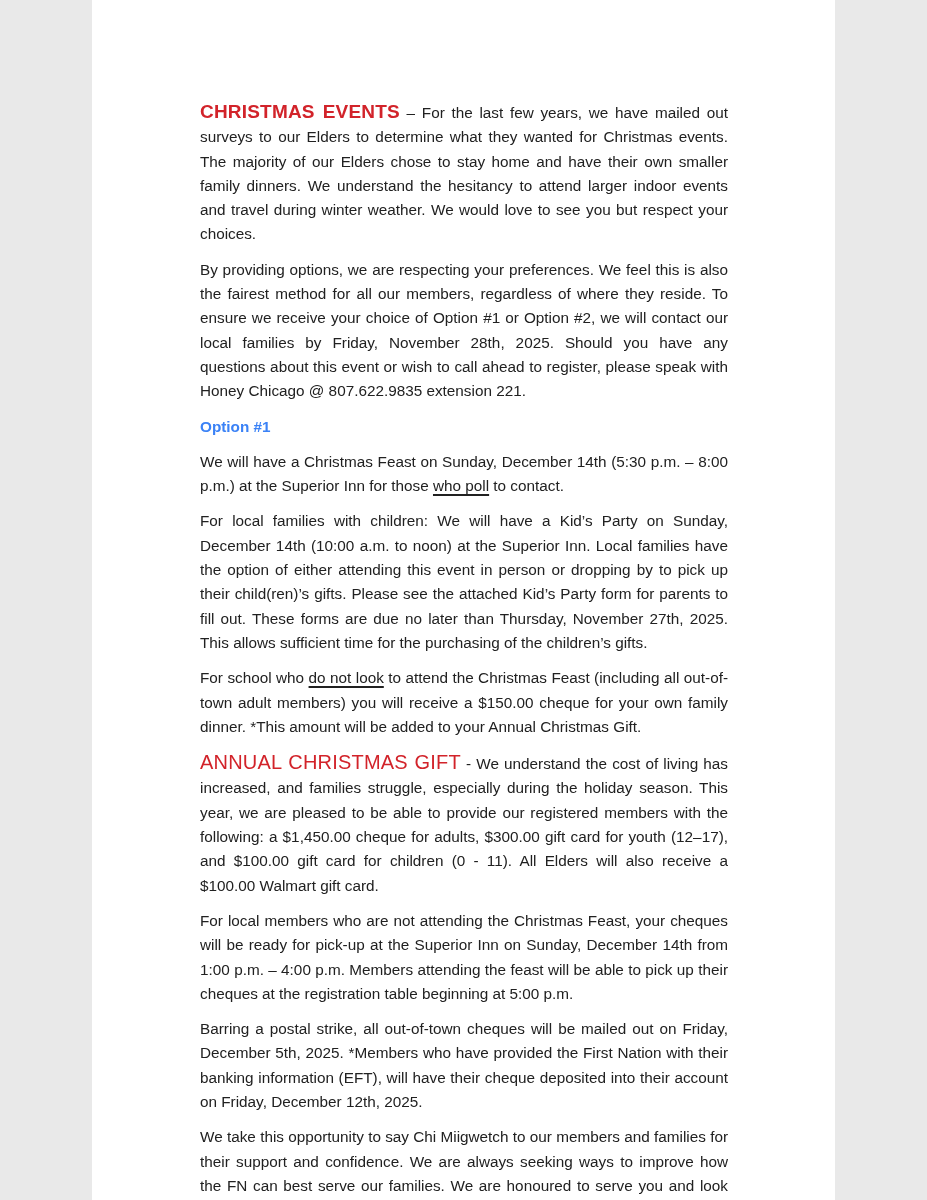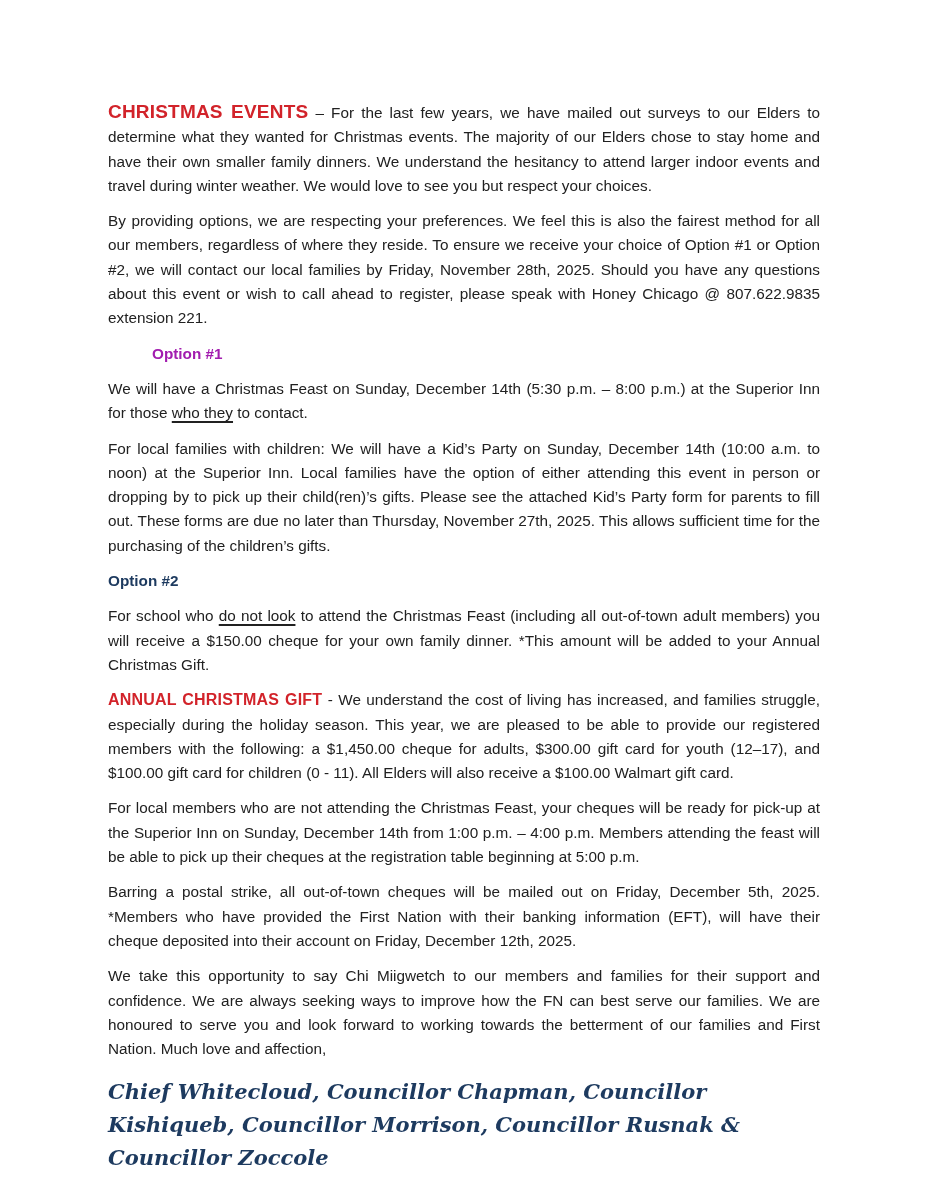--- a/index.html
+++ b/index.html
@@ -2,21 +2,21 @@
 <html><head>
 <meta charset="utf-8">
 <style>
   html, body {
     margin: 0;
     padding: 0;
     background: #e9e9e9;
   }
   .page {
     position: relative;
-    width: 927px;
+    width: 743px;
     height: 1200px;
     margin: 0 auto;
     background: #ffffff;
     box-sizing: border-box;
     padding: 100px 107px 0 108px;
     font-family: "Liberation Sans", sans-serif;
     color: #212121;
     overflow: hidden;
   }
   .page p {
@@ -26,33 +26,33 @@
     text-align: justify;
     color: #212121;
   }
   .lead-heading {
     font-weight: bold;
     font-size: 19px;
     letter-spacing: 0.2px;
     color: #d2232a;
   }
   .gift-heading {
-    font-weight: bold;
-    font-size: 16px;
+    font-weight: normal;
+    font-size: 20px;
     letter-spacing: 0.2px;
     color: #d2232a;
   }
   .subhead {
     font-weight: bold;
     font-size: 15.6px;
     line-height: 20px;
     margin: 2px 0 3px 0;
     text-align: left;
   }
-  .subhead.red  { color: #a21caf; margin-left: 44px; }
+  .subhead.red  { color: #3b82f6; }
   .subhead.navy { color: #1d3a5f; }
   .u {
     text-decoration: underline;
     text-decoration-thickness: 1.5px;
     text-underline-offset: 2.5px;
   }
   .signature {
     margin-top: 14px;
     font-family: "DejaVu Serif", cursive;
     font-style: italic;
@@ -71,26 +71,25 @@
   <p>
     <span class="lead-heading">CHRISTMAS EVENTS</span><span> – For the last few years, we have mailed out surveys to our Elders to determine what they wanted for Christmas events. The majority of our Elders chose to stay home and have their own smaller family dinners. We understand the hesitancy to attend larger indoor events and travel during winter weather. We would love to see you but respect your choices.</span>
   </p>
 
 
   <p>By providing options, we are respecting your preferences. We feel this is also the fairest method for all our members, regardless of where they reside. To ensure we receive your choice of Option #1 or Option #2, we will contact our local families by Friday, November 28th, 2025. Should you have any questions about this event or wish to call ahead to register, please speak with Honey Chicago @ 807.622.9835 extension 221.</p>
 
   <p class="subhead red">Option #1</p>
 
   <p>
-    <span>We will have a Christmas Feast on Sunday, December 14th (5:30 p.m. – 8:00 p.m.) at the Superior Inn for those </span><span class="u">who they</span><span> to contact.</span>
+    <span>We will have a Christmas Feast on Sunday, December 14th (5:30 p.m. – 8:00 p.m.) at the Superior Inn for those </span><span class="u">who poll</span><span> to contact.</span>
   </p>
 
   <p>For local families with children: We will have a Kid’s Party on Sunday, December 14th (10:00 a.m. to noon) at the Superior Inn. Local families have the option of either attending this event in person or dropping by to pick up their child(ren)’s gifts. Please see the attached Kid’s Party form for parents to fill out. These forms are due no later than Thursday, November 27th, 2025. This allows sufficient time for the purchasing of the children’s gifts.</p>
 
-  <p class="subhead navy">Option #2</p>
 
   <p>
     <span>For school who </span><span class="u">do not look</span><span> to attend the Christmas Feast (including all out-of-town adult members) you will receive a $150.00 cheque for your own family dinner. *This amount will be added to your Annual Christmas Gift.</span>
   </p>
 
   <p>
     <span class="gift-heading">ANNUAL CHRISTMAS GIFT</span><span> - We understand the cost of living has increased, and families struggle, especially during the holiday season. This year, we are pleased to be able to provide our registered members with the following: a $1,450.00 cheque for adults, $300.00 gift card for youth (12–17), and $100.00 gift card for children (0 - 11). All Elders will also receive a $100.00 Walmart gift card.</span>
   </p>
 
   <p>For local members who are not attending the Christmas Feast, your cheques will be ready for pick-up at the Superior Inn on Sunday, December 14th from 1:00 p.m. – 4:00 p.m.  Members attending the feast will be able to pick up their cheques at the registration table beginning at 5:00 p.m.</p>

